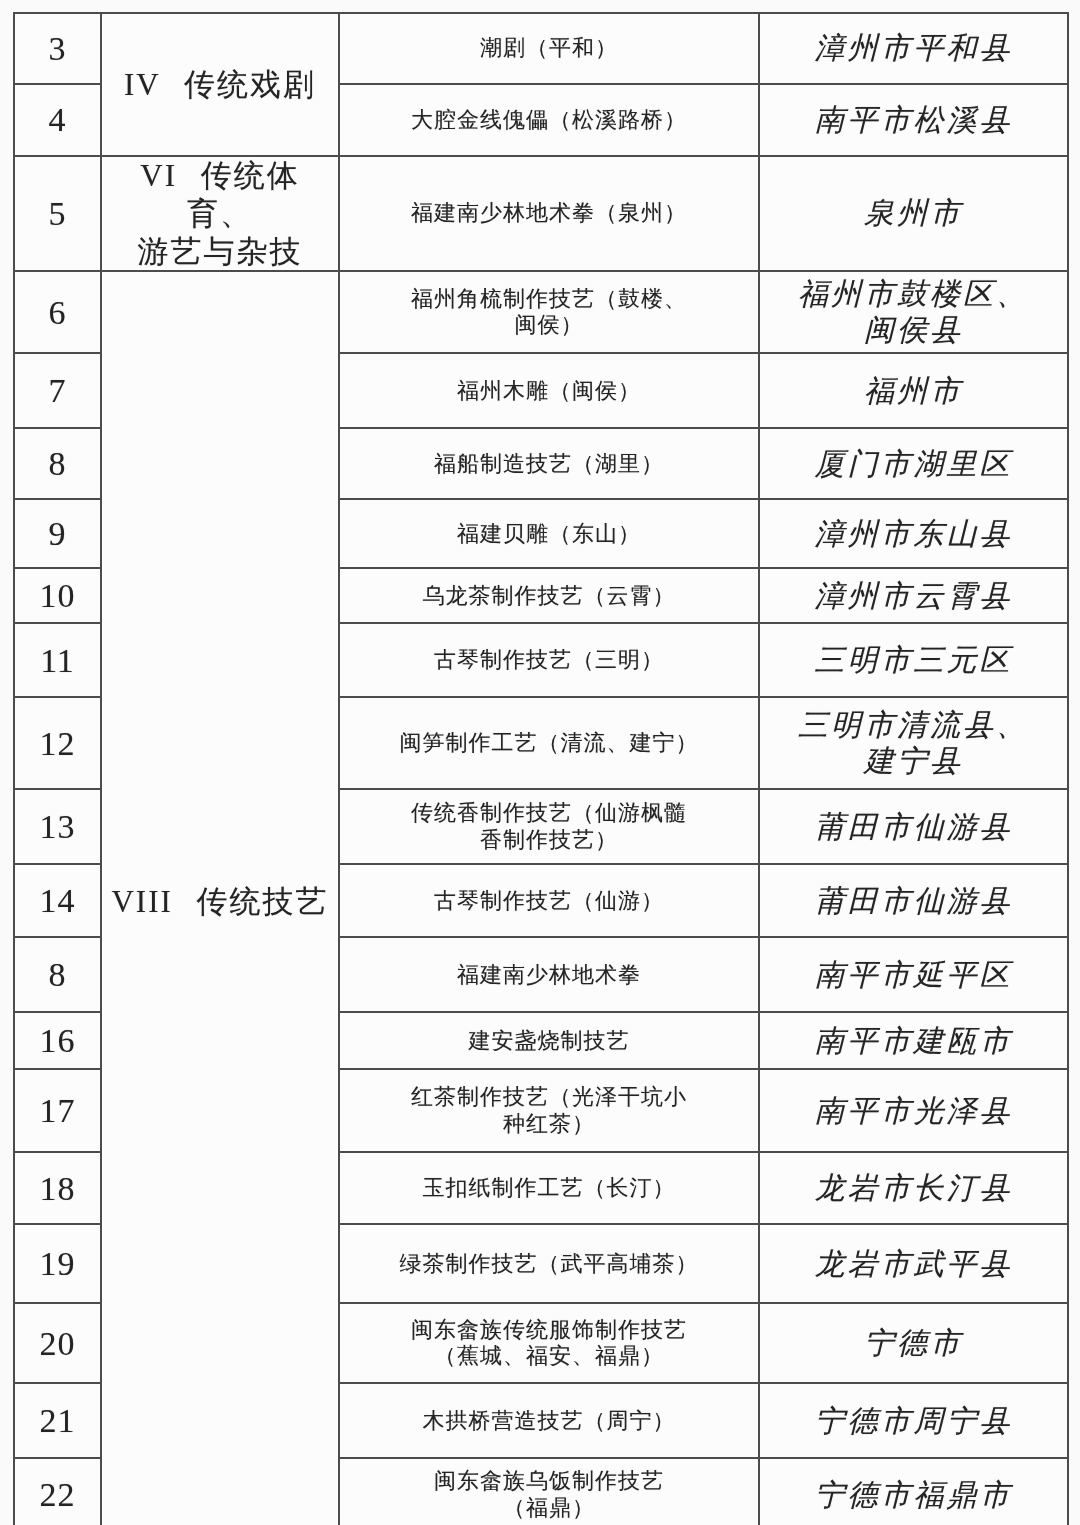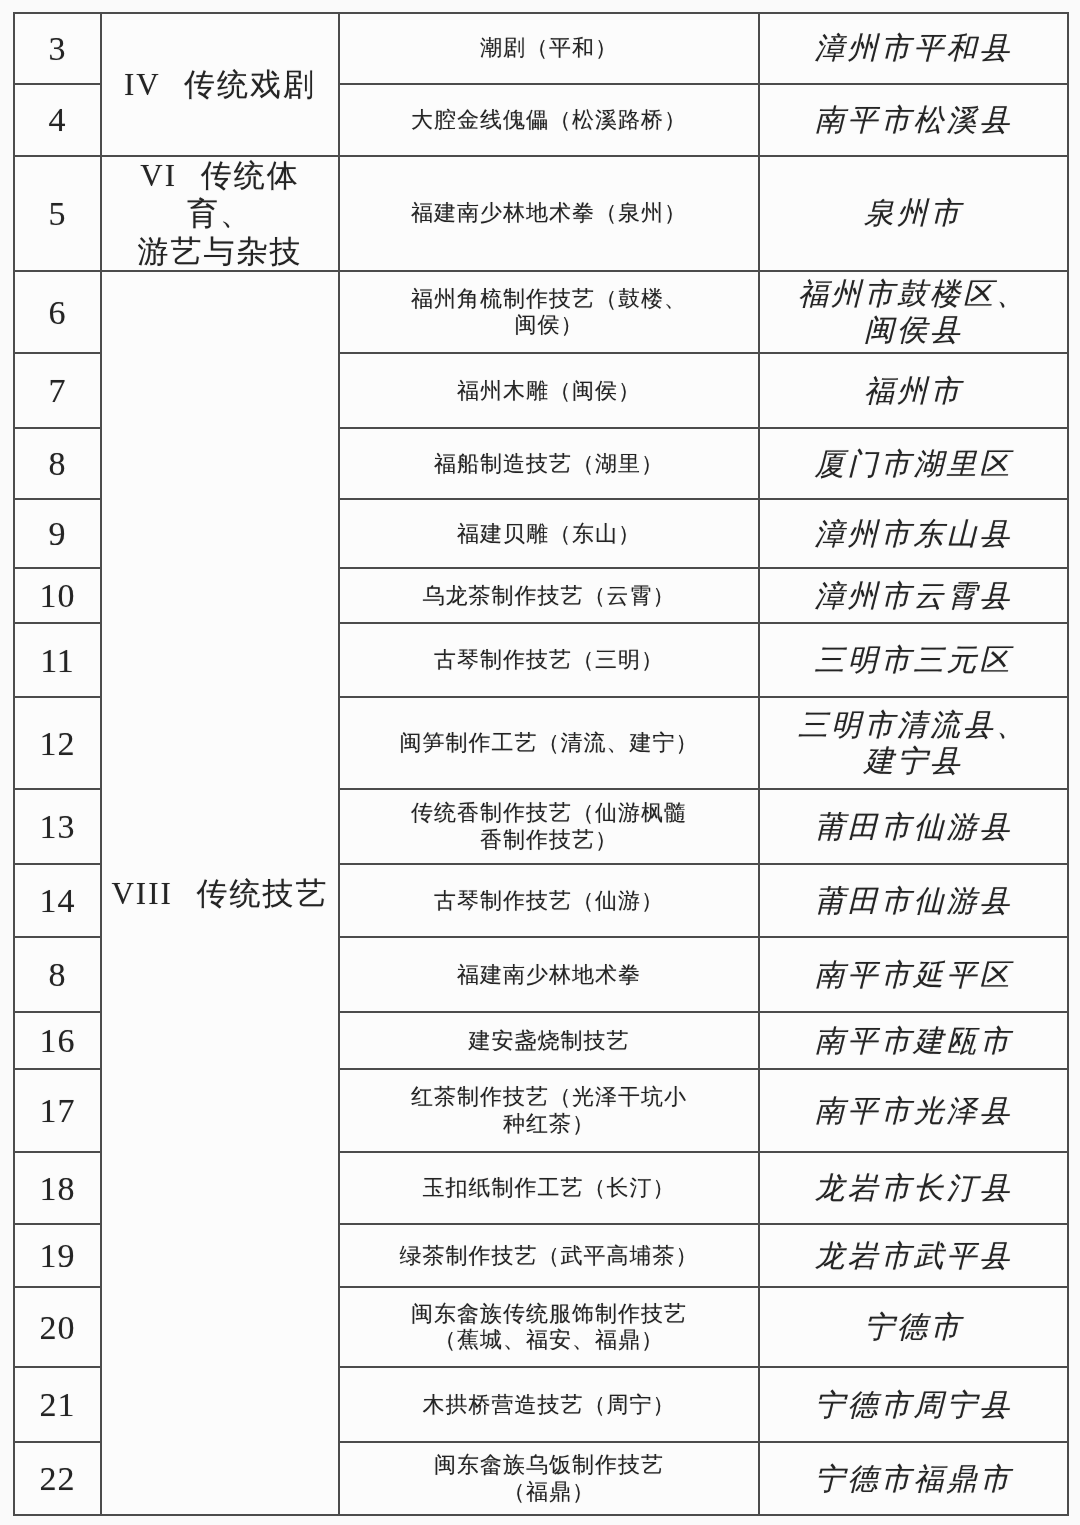--- a/index.html
+++ b/index.html
@@ -136,21 +136,21 @@
           <td class="num">17</td>
           <td class="proj">红茶制作技艺（光泽干坑小
 种红茶）</td>
           <td class="reg">南平市光泽县</td>
         </tr>
         <tr style="height: 72px;">
           <td class="num">18</td>
           <td class="proj">玉扣纸制作工艺（长汀）</td>
           <td class="reg">龙岩市长汀县</td>
         </tr>
-        <tr style="height: 63px;">
+        <tr style="height: 79px;">
           <td class="num">19</td>
           <td class="proj">绿茶制作技艺（武平高埔茶）</td>
           <td class="reg">龙岩市武平县</td>
         </tr>
         <tr style="height: 80px;">
           <td class="num">20</td>
           <td class="proj">闽东畲族传统服饰制作技艺
 （蕉城、福安、福鼎）</td>
           <td class="reg">宁德市</td>
         </tr>

